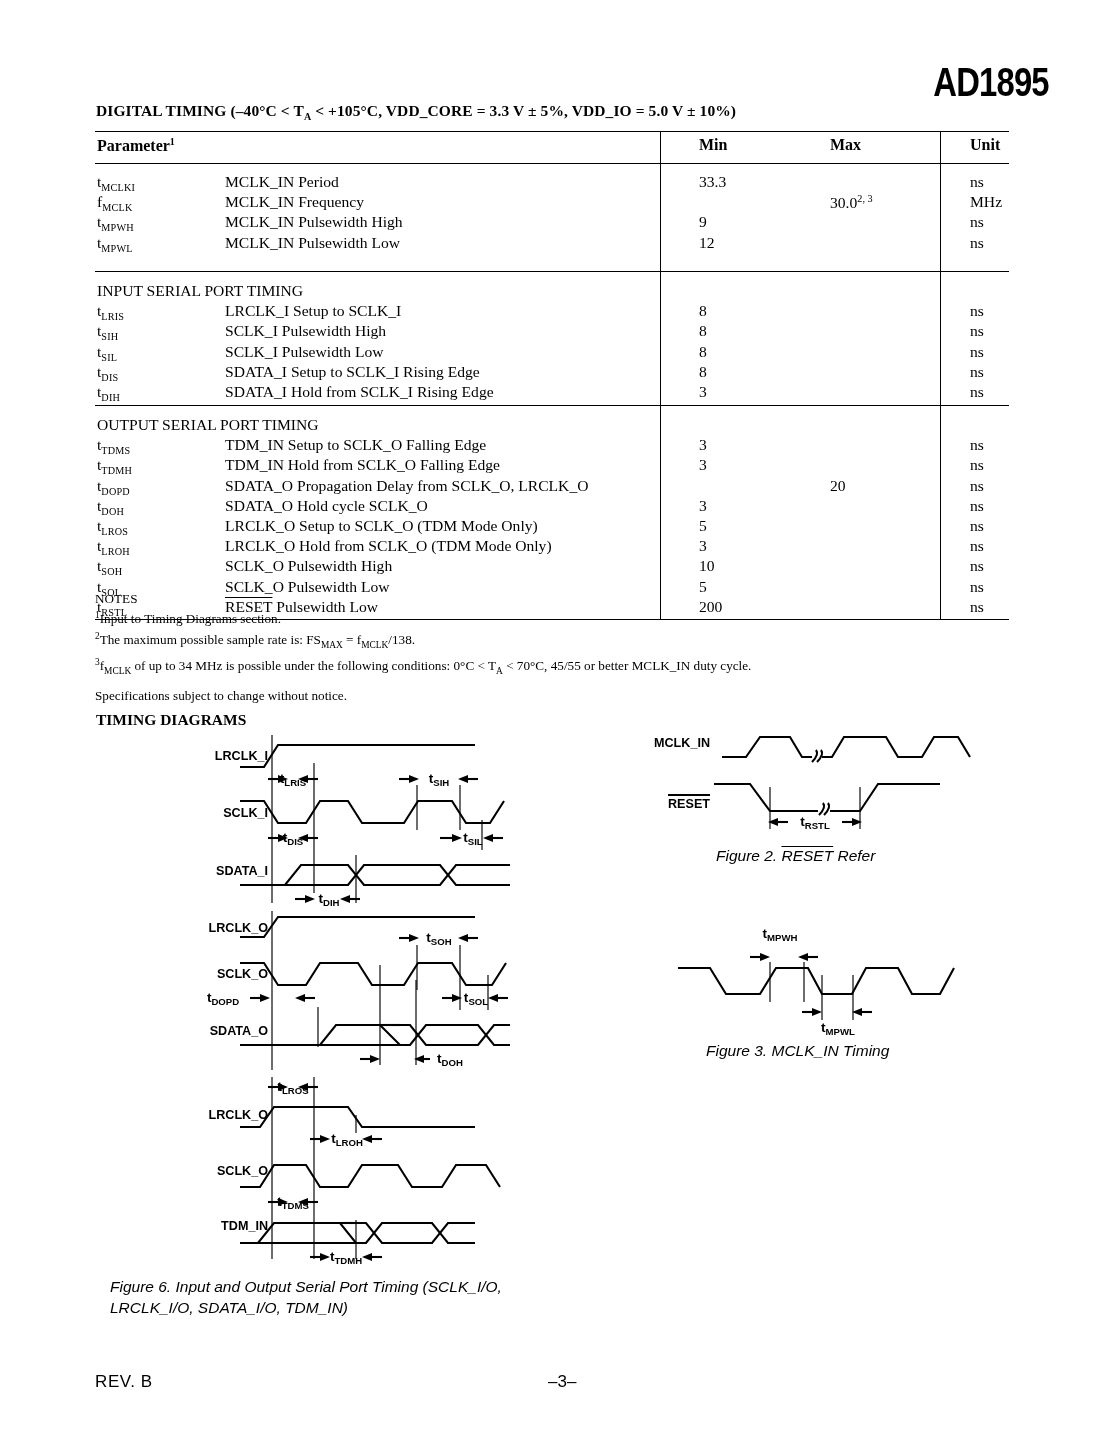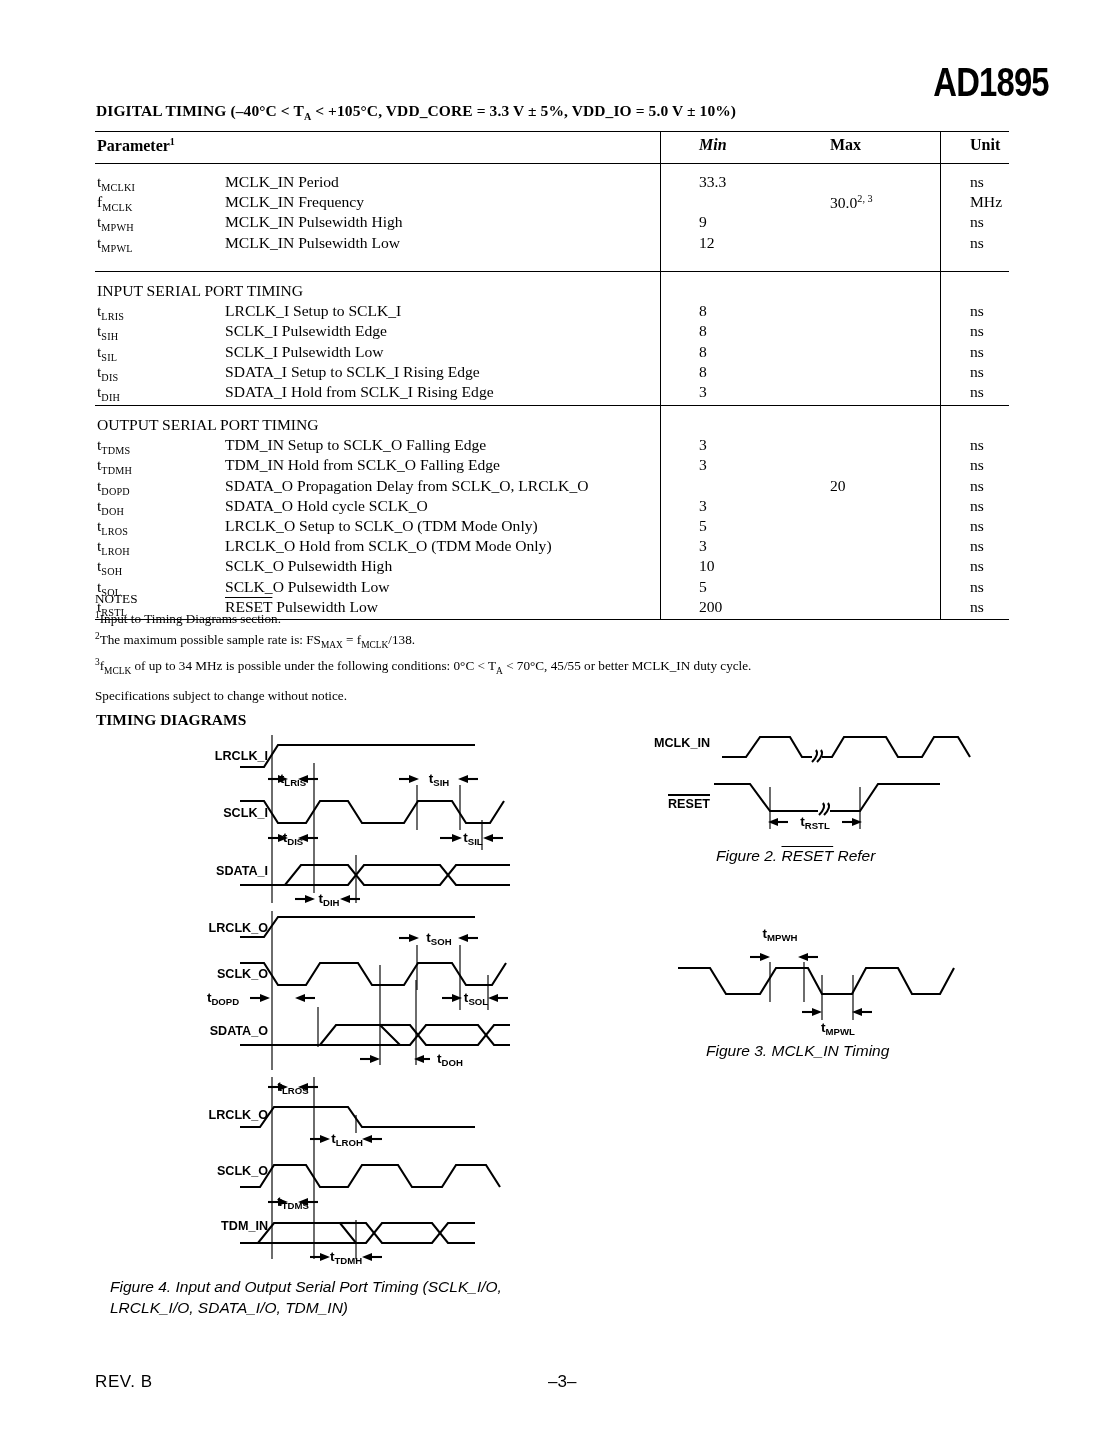--- a/index.html
+++ b/index.html
@@ -26,21 +26,21 @@
   .spec-title sub{font-size:10px;}
 
   
   .tbl{position:absolute;left:95px;top:131px;width:914px;}
   .rule{height:0;border-top:1.6px solid #000;}
   .rule.thin{border-top:1.1px solid #000;}
   .rowblock{position:relative;}
   .hdr{position:relative;height:31px;text-align:center;}
   .hdr .cell{position:absolute;font-weight:bold;font-size:16px;top:4px;}
   .c-param{left:2px;}
-  .c-min{left:604px;font-style:italic;}
+  .c-min{left:604px;}
   .c-max{left:735px;}
   .c-unit{left:875px;}
   .vline{position:absolute;width:0;border-left:1.1px solid #000;}
 
   .r{position:relative;height:20.2px;font-size:15.6px;text-align:right;}
   .r .sym{position:absolute;left:2px;top:0px;}
   .r .sym sub{font-size:10.2px;letter-spacing:0.2px;}
   .r .desc{position:absolute;left:130px;top:0px;white-space:nowrap;}
   .r .min{position:absolute;left:604px;top:0px;}
   .r .max{position:absolute;left:735px;top:0px;}
@@ -156,21 +156,21 @@
         <span class="sect">INPUT SERIAL PORT TIMING</span>
       </div>
       <div class="r">
         <span class="sym"><span>t</span><sub>LRIS</sub></span>
         <span class="desc">LRCLK_I Setup to SCLK_I</span>
         <span class="min">8</span>
         <span class="unit">ns</span>
       </div>
       <div class="r">
         <span class="sym"><span>t</span><sub>SIH</sub></span>
-        <span class="desc">SCLK_I Pulsewidth Edge</span>
+        <span class="desc">SCLK_I Pulsewidth High</span>
         <span class="min">8</span>
         <span class="unit">ns</span>
       </div>
       <div class="r">
         <span class="sym"><span>t</span><sub>SIL</sub></span>
         <span class="desc">SCLK_I Pulsewidth Low</span>
         <span class="min">8</span>
         <span class="unit">ns</span>
       </div>
       <div class="r">
@@ -431,21 +431,21 @@
     <g>
       <line class="arrw" x1="180" y1="532" x2="194" y2="532"></line>
       <polygon points="200,532 190,528 190,536" fill="#000"></polygon>
       <line class="arrw" x1="252" y1="532" x2="240" y2="532"></line>
       <polygon points="232,532 242,528 242,536" fill="#000"></polygon>
       <text class="tlbl" x="216" y="536" text-anchor="middle"><tspan>t</tspan><tspan class="s" dy="3">TDMH</tspan></text>
     </g>
   </svg>
 
   <div class="figcap fig1cap">
-    <div>Figure 4.  Input and Output Serial Port Timing (SCLK_I/O,</div>
+    <div>Figure 6.  Input and Output Serial Port Timing (SCLK_I/O,</div>
     <div>LRCLK_I/O, SDATA_I/O, TDM_IN)</div>
   </div>
 
   <svg id="fig2" style="left:650px;top:725px;" width="330" height="115" viewBox="0 0 330 115">
 
     <text class="siglbl" x="60" y="22" text-anchor="end">MCLK_IN</text>
     <g>
       <text class="siglbl" x="60" y="83" text-anchor="end">RESET</text>
       <line class="arrw" x1="18" y1="70" x2="60" y2="70" stroke-width="1.6"></line>
     </g>

